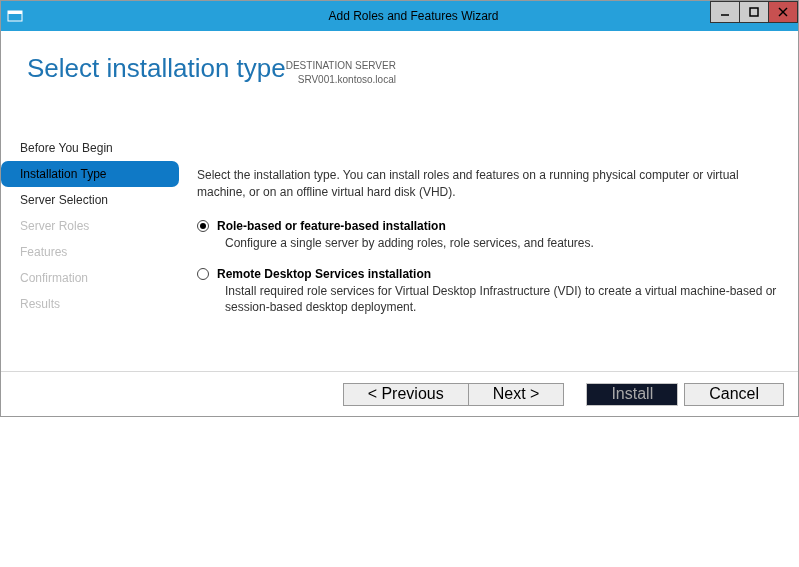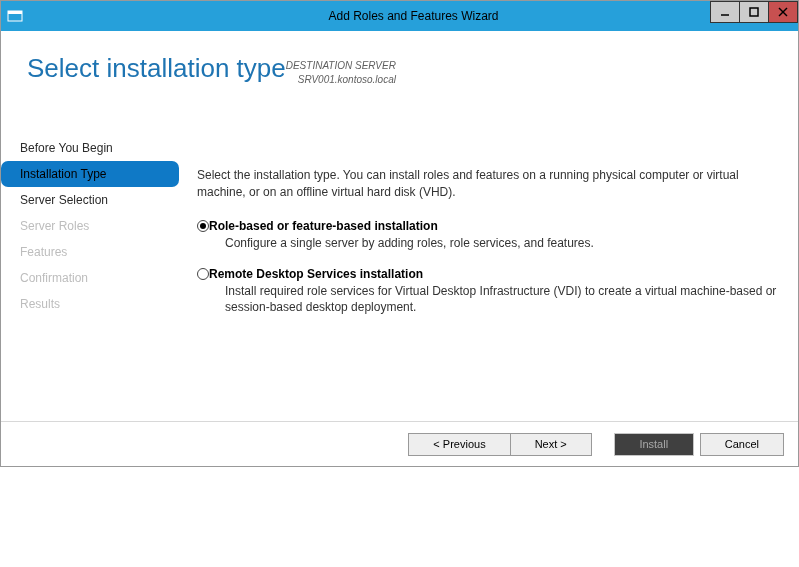--- a/index.html
+++ b/index.html
@@ -1,44 +1,44 @@
 <!DOCTYPE html>
 <html><head>
 <meta charset="utf-8">
 <style>
   * { box-sizing: border-box; }
   html, body { margin: 0; padding: 0; font-family: "Segoe UI", Arial, sans-serif; }
   body { background: #fff; }
-  .outer { width: 799px; height: 467px; border: 1px solid #999; position: relative; background: #fff; }
+  .outer { width: 799px; height: 417px; border: 1px solid #999; position: relative; background: #fff; }
   .titlebar { height: 30px; background: #26a0da; display: flex; align-items: center; position: relative; }
   .tb-icon { width: 16px; height: 16px; margin: 0 6px; }
   .tb-title { flex: 1; text-align: center; color: #000; font-size: 12px; }
   .tb-buttons { position: absolute; right: 0; top: 0; display: flex; height: 22px; }
   .tb-btn { width: 30px; height: 22px; border: 1px solid #333; background: #ccc; display: flex; align-items: center; justify-content: center; font-size: 11px; margin-left: -1px; }
   .tb-close { background: #c75050; }
   .main { position: absolute; top: 30px; left: 0; right: 0; bottom: 0; background: #fff; }
   .header { padding: 22px 26px 0 26px; display: flex; align-items: flex-start; }
   .page-title { color: #1e74b2; font-size: 26px; font-weight: 300; margin: 0; }
-  .dest { text-align: right; font-size: 10px; color: #606060; line-height: 1.35; padding-top: 6px; font-style: italic; }
+  .dest { text-align: right; font-size: 10px; color: #606060; line-height: 1.35; padding-top: 6px; }
   .content { display: flex; position: absolute; top: 90px; left: 0; right: 0; bottom: 48px; }
   .sidebar { width: 178px; padding: 14px 0 0 0; }
   .step { font-size: 12px; color: #2b2b2b; padding: 6px 0 6px 19px; cursor: pointer; }
   .step.active { background: #0f79c6; color: #000000; border-radius: 7px; }
   .step.disabled { color: #bdbdbd; cursor: default; }
   .pane { flex: 1; padding: 14px 20px 0 18px; font-size: 12px; color: #333; }
   .intro { margin-bottom: 18px; line-height: 1.4; margin-top: 32px; }
   .option { margin-bottom: 16px; }
-  .opt-head { display: flex; align-items: center; gap: 0; }
+  .opt-head { display: flex; align-items: center; gap: 8px; }
   .radio { width: 12px; height: 12px; border: 1px solid #444; border-radius: 50%; display: inline-flex; align-items: center; justify-content: center; flex-shrink: 0; }
   .radio.sel::after { content: ""; width: 6px; height: 6px; background: #000; border-radius: 50%; }
   .opt-title { font-weight: bold; font-size: 12px; color: #000; }
   .opt-desc { margin-left: 28px; line-height: 1.35; color: #333; margin-top: 2px; }
   .footer { position: absolute; left: 0; right: 0; bottom: 0; height: 45px; border-top: 1px solid #d8d8d8; display: flex; align-items: center; justify-content: flex-end; padding: 0 14px; gap: 6px; }
-  .fbtn { min-width: 80px; height: 23px; font-size: 11px; background: #eee; border: 1px solid #999; padding: 0 24px; cursor: pointer; }
-  .fbtn[disabled] { color: #a8a8a8; border-color: #c6c6c6; background: #404040; cursor: default; }
+  .fbtn { min-width: 80px; height: 23px; font-size: 16px; background: #eee; border: 1px solid #999; padding: 0 24px; cursor: pointer; }
+  .fbtn[disabled] { color: #a8a8a8; border-color: #c6c6c6; background: #0f172a; cursor: default; }
   .pair { display: flex; gap: 0; margin-right: 16px; }
   .pair .fbtn:first-child { border-right: none; }
 </style>
 </head>
 <body>
 
 <div class="outer">
 
   <div class="titlebar">
     <span class="tb-icon">

